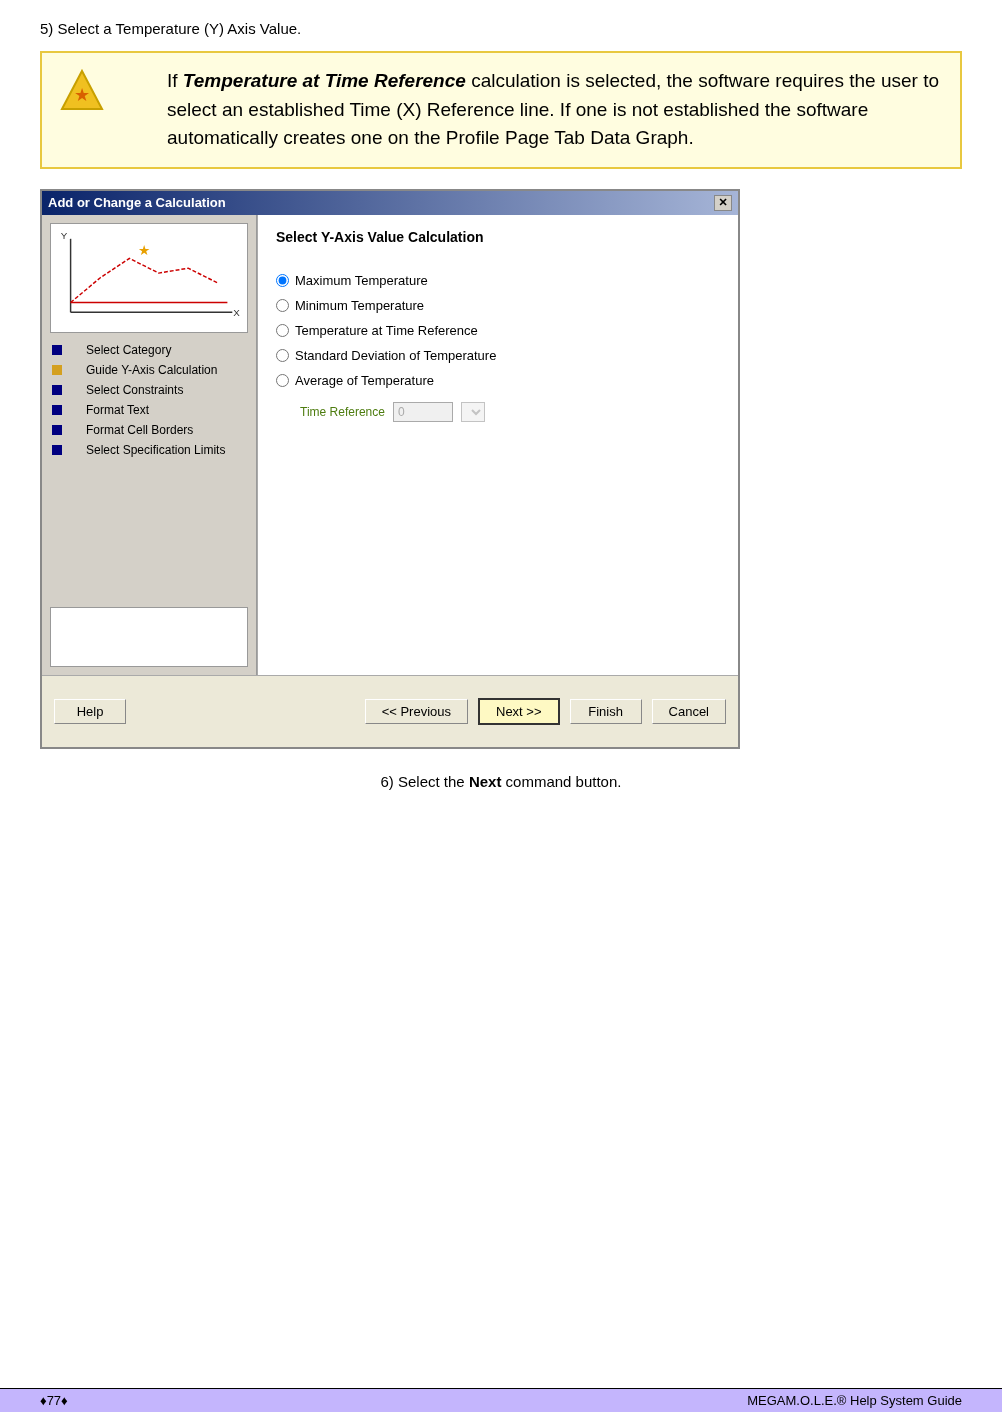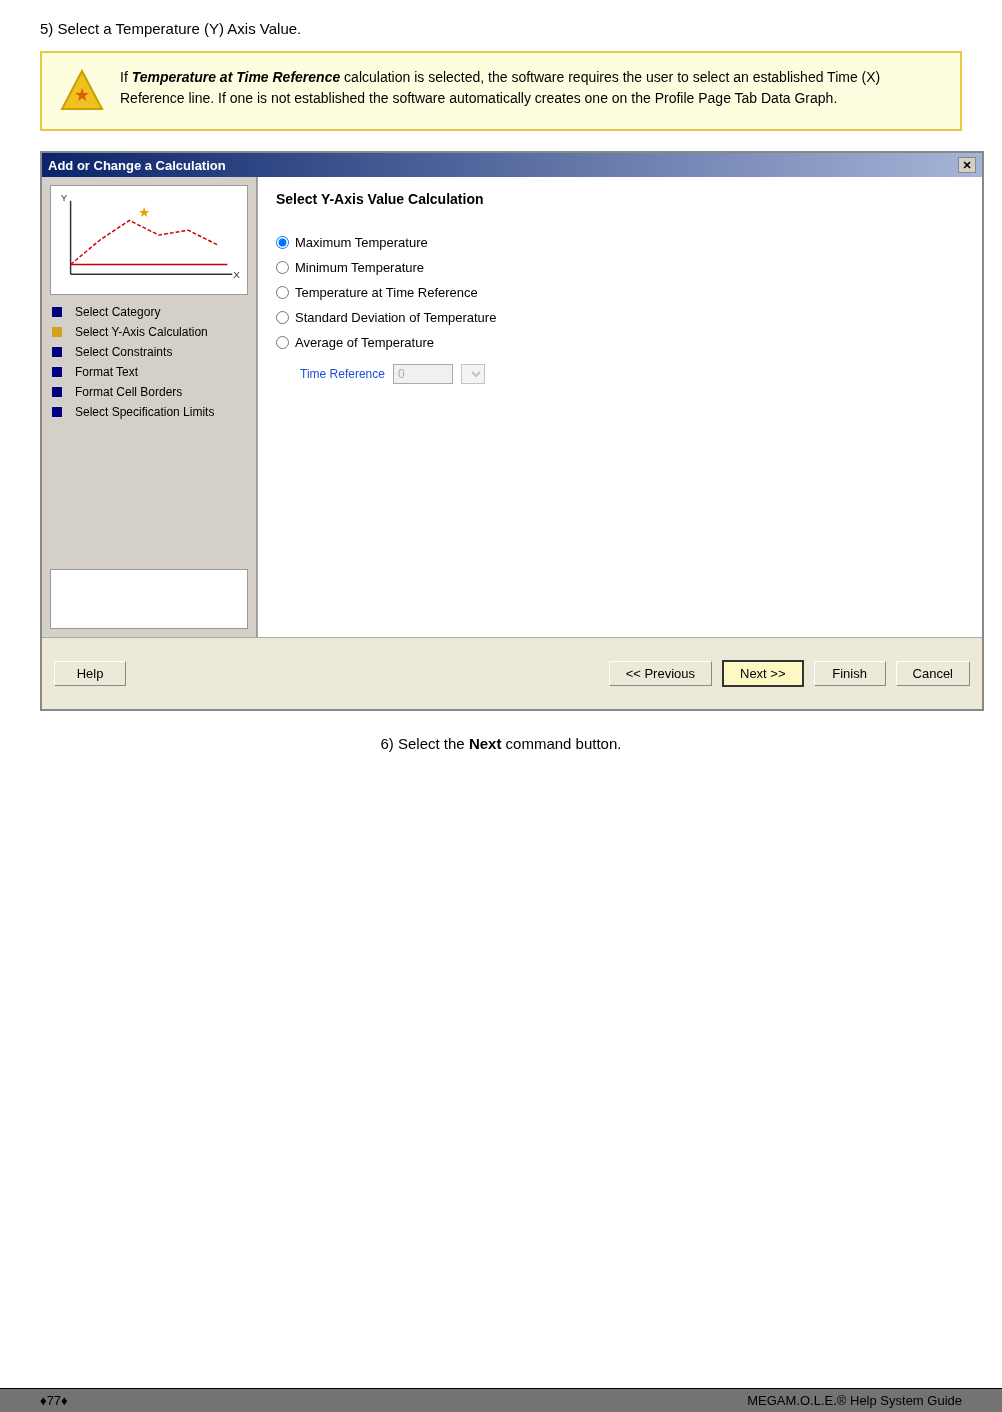--- a/index.html
+++ b/index.html
@@ -29,35 +29,36 @@
     }
 
     .tip-icon {
       width: 48px;
       height: 48px;
       flex-shrink: 0;
       position: relative;
     }
 
     .tip-text {
-      font-size: 14px;
+      font-size: 19px;
       line-height: 1.5;
+      margin-left: 47px;
     }
 
     .tip-text strong em, .tip-text em strong {
       font-style: italic;
       font-weight: bold;
     }
 
     
     .dialog-wrapper {
       border: 2px solid #888;
       background: #ece9d8;
       margin-bottom: 24px;
-      width: 944px;
+      width: 700px;
     }
 
     .dialog-titlebar {
       background: linear-gradient(to right, #0a246a, #a6b5d7);
       color: white;
       display: flex;
       align-items: center;
       justify-content: space-between;
       padding: 4px 6px;
       font-size: 13px;
@@ -106,21 +107,21 @@
     .sidebar-nav-items {
       display: flex;
       flex-direction: column;
       gap: 2px;
       flex: 1;
     }
 
     .sidebar-nav-item {
       display: flex;
       align-items: center;
-      gap: 13px;
+      gap: 24px;
       font-size: 12px;
       padding: 2px 2px;
     }
 
     .nav-bullet {
       width: 10px;
       height: 10px;
       flex-shrink: 0;
     }
 
@@ -168,21 +169,21 @@
     .time-ref-row {
       display: flex;
       align-items: center;
       gap: 8px;
       margin-top: 4px;
       margin-left: 24px;
     }
 
     .time-ref-label {
       font-size: 12px;
-      color: #1d4ed8;
+      color: #4d7c0f;
     }
 
     .time-ref-input {
       border: 1px solid #aaa;
       background: #f0f0f0;
       width: 60px;
       padding: 2px 4px;
       font-size: 12px;
       color: #aaa;
     }
@@ -238,21 +239,21 @@
       margin-bottom: 30px;
       text-align: center;
     }
 
     .footer-bar {
       position: fixed;
       bottom: 0;
       left: 0;
       width: 1002px;
       border-top: 1px solid #000;
-      background: #737373;
+      background: #c4b5fd;
       display: flex;
       justify-content: space-between;
       padding: 4px 40px;
       font-size: 13px;
     }
 
     
     .chart-svg {
       width: 100%;
       height: 100%;
@@ -313,21 +314,21 @@
         <div class="sidebar-nav-item">
           <svg class="nav-bullet" viewBox="0 0 10 10">
               <rect x="0" y="0" width="10" height="10" fill="#000080"></rect>
             </svg>
           <span>Select Category</span>
         </div>
         <div class="sidebar-nav-item">
           <svg class="nav-bullet" viewBox="0 0 10 10">
               <rect x="0" y="0" width="10" height="10" fill="#d4a020"></rect>
             </svg>
-          <span>Select Y-Axis Calculation</span>
+          <span>Guide Y-Axis Calculation</span>
         </div>
         <div class="sidebar-nav-item">
           <svg class="nav-bullet" viewBox="0 0 10 10">
               <rect x="0" y="0" width="10" height="10" fill="#000080"></rect>
             </svg>
           <span>Select Constraints</span>
         </div>
         <div class="sidebar-nav-item">
           <svg class="nav-bullet" viewBox="0 0 10 10">
               <rect x="0" y="0" width="10" height="10" fill="#000080"></rect>

